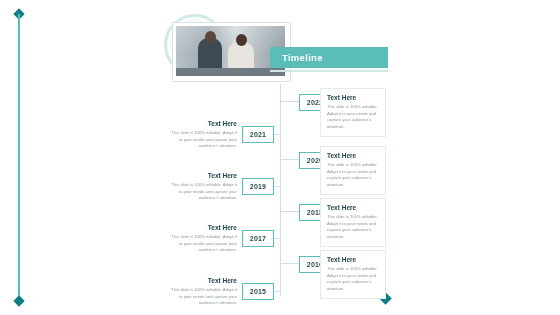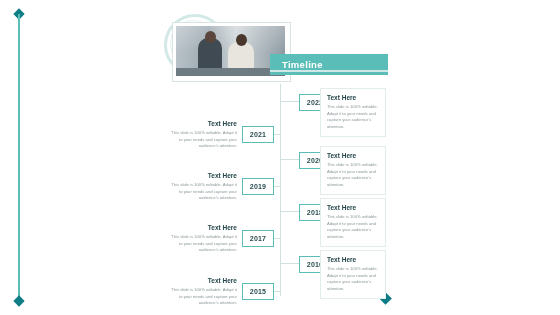--- a/index.html
+++ b/index.html
@@ -131,21 +131,21 @@
     width: 44px;
     height: 44px;
     border: 1px solid #e6f2f1;
     border-radius: 50%;
   }
 
   
   .title-banner {
     position: absolute;
     left: 270px;
-    top: 54px;
+    top: 47px;
     width: 118px;
     height: 21px;
     background: #5bbdb8;
     display: flex;
     align-items: center;
   }
   .title-banner-text {
     color: #ffffff;
     font-size: 9.5px;
     font-weight: bold;

